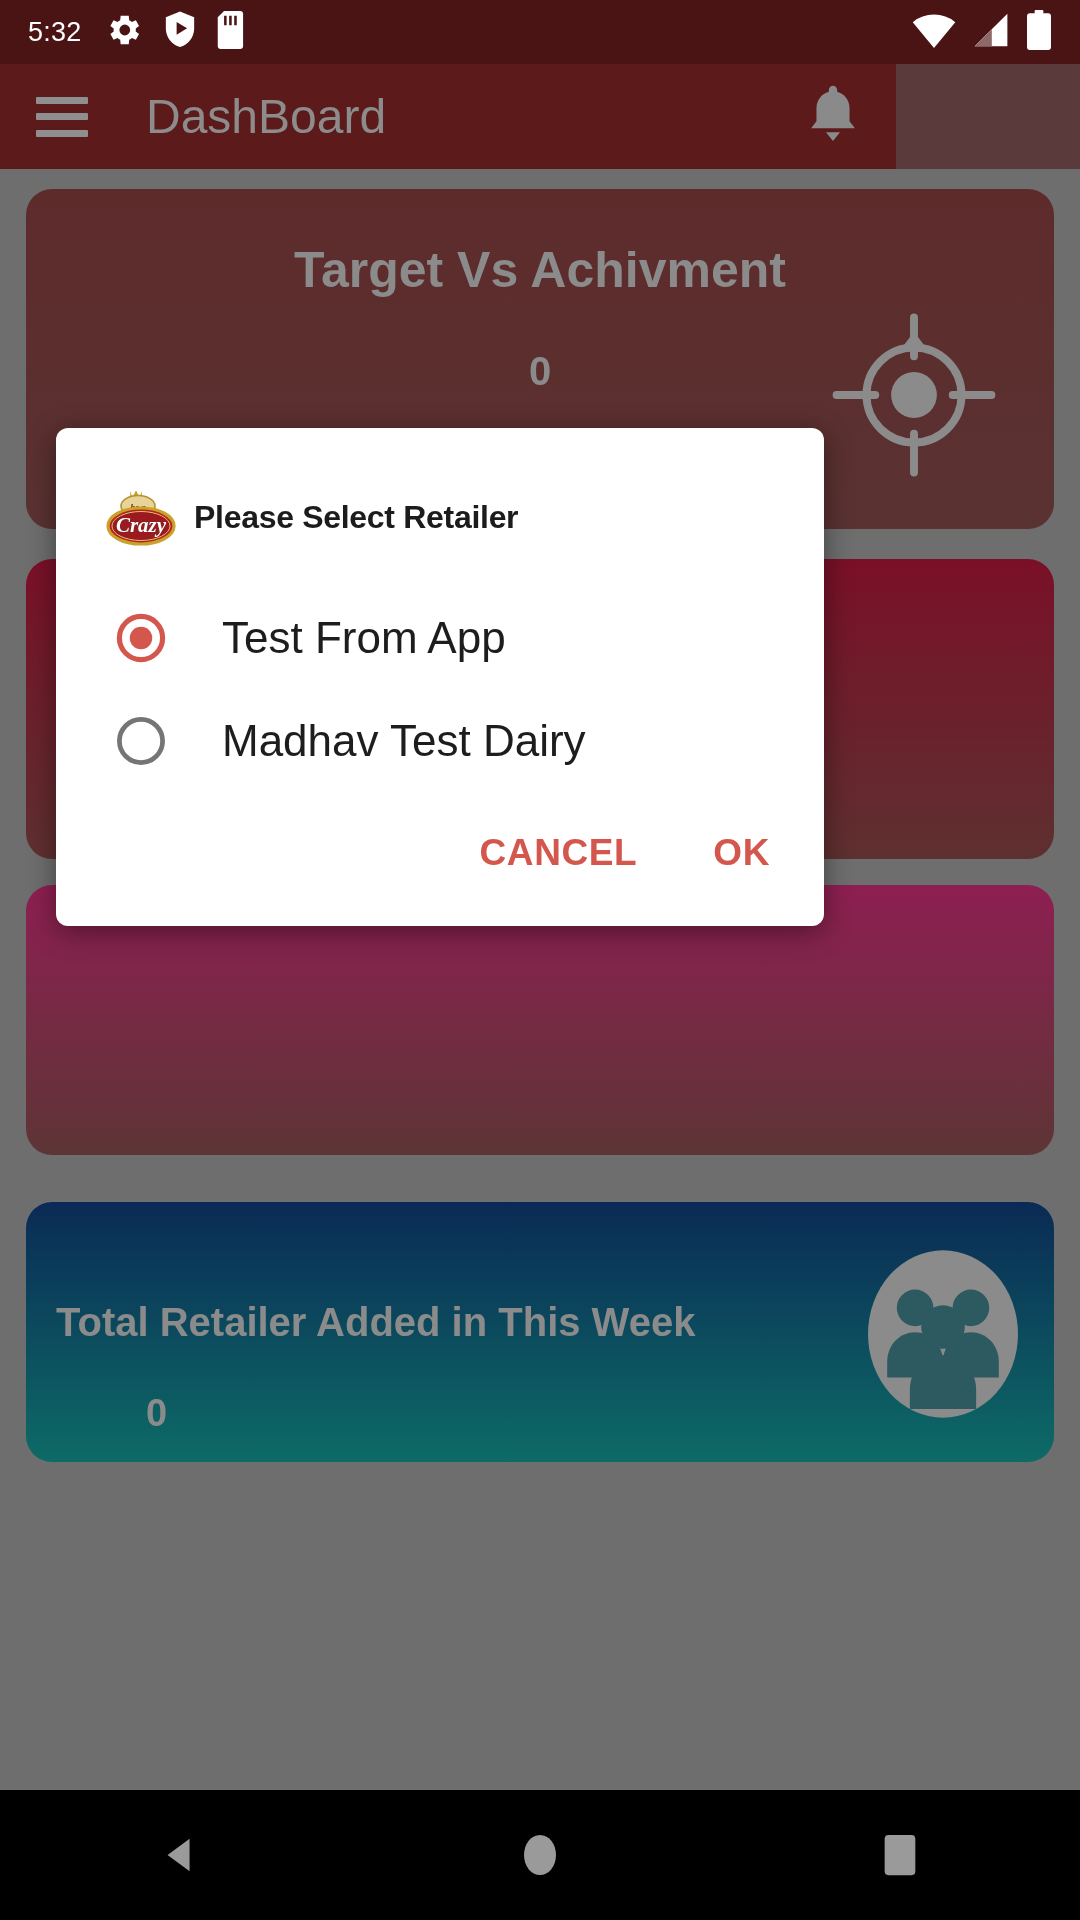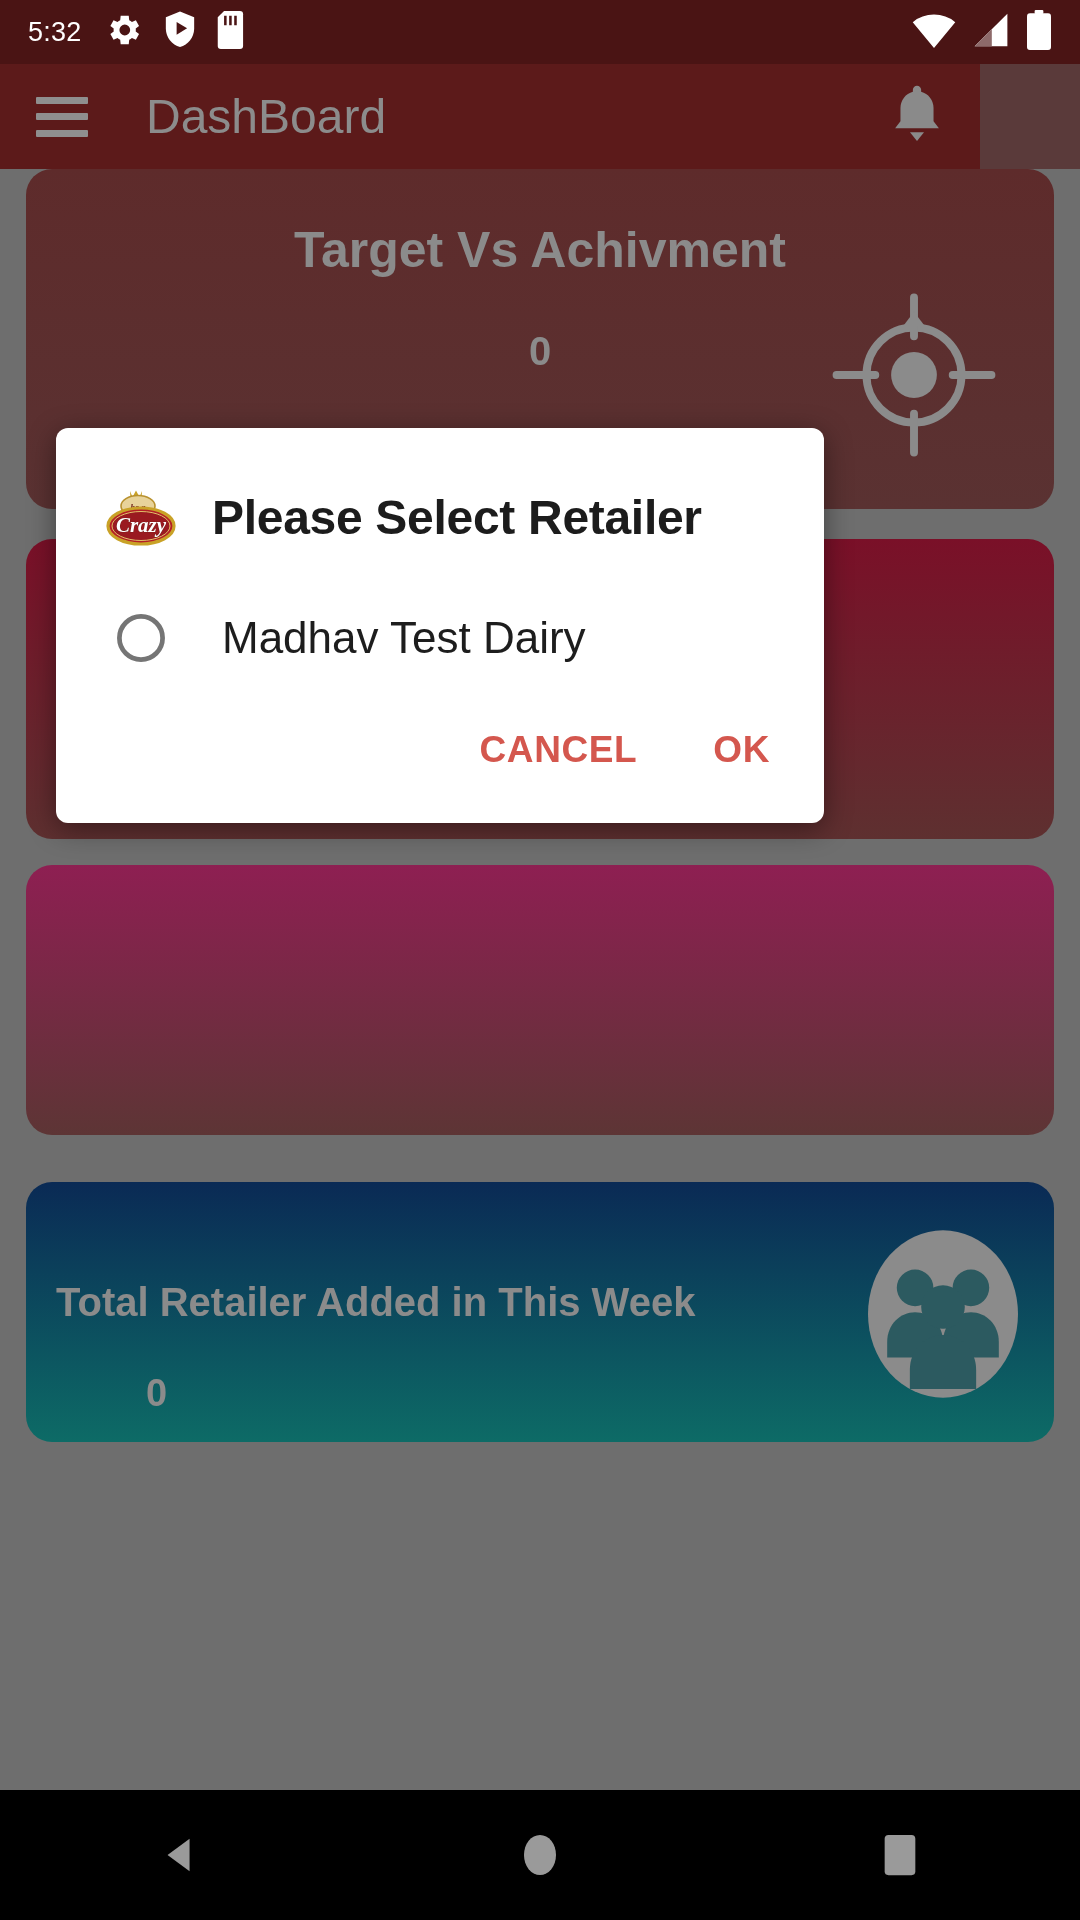--- a/index.html
+++ b/index.html
@@ -32,21 +32,21 @@
   #status-bar .left-icons {
     display:flex; align-items:center; gap:20px; margin-left:24px;
   }
   #status-bar .right-icons {
     margin-left:auto; display:flex; align-items:center; gap:14px;
   }
 
   
   #app-bar {
     position:absolute; top:64px; left:0;
-    width:980px; height:105px;
+    width:896px; height:105px;
     background:#5c1a1a;
     display:flex; align-items:center;
     padding:0 36px;
     z-index:4;
   }
   #hamburger { width:52px; height:40px; display:flex; flex-direction:column;
                justify-content:space-between; cursor:pointer; }
   #hamburger span { display:block; height:7px; background:#8f8f8f; border-radius:1px; }
   #app-title {
     margin-left:58px; font-size:48px; color:#8c8c8c; font-weight:400;
@@ -82,20 +82,21 @@
   .card .card-value {
     position:absolute;
     color:#8b8b8b;
   }
   .card .card-icon {
     position:absolute;
     opacity:1;
   }
 
   #card-target {
+    margin-top:20px;
     height:340px;
     background:linear-gradient(180deg,#5e2b2b 0%,#5a3232 100%);
   }
   #card-target .card-title { top:52px; left:0; right:0; text-align:center; font-size:50px; }
   #card-target .card-value { top:160px; left:0; right:0; text-align:center; font-size:40px; font-weight:bold; }
   #card-target .card-icon  { top:118px; right:52px; }
 
   #card-red {
     margin-top:30px;
     height:300px;
@@ -126,22 +127,22 @@
     z-index:10;
     box-shadow:0 6px 28px rgba(0,0,0,0.42);
     padding:0;
   }
   #dialog-header {
     display:flex; align-items:center;
     padding:58px 0 32px 44px;
   }
   #dialog-logo { width:80px; height:62px; flex:0 0 auto; }
   #dialog-title {
-    margin-left:32px;
-    font-size:48px;
+    margin-left:14px;
+    font-size:32px;
     font-weight:bold;
     color:#1c1c1c;
     letter-spacing:-0.3px;
   }
   #options-list { padding:6px 0 20px 0; }
   .option-row {
     display:flex; align-items:center;
     height:103px;
     padding-left:58px;
     cursor:pointer;
@@ -297,20 +298,29 @@
           <ellipse cx="41" cy="40" rx="29" ry="14.5" fill="#9a1a20" stroke="#e0c068" stroke-width="1"></ellipse>
 
           <text x="41" y="46" font-family="Liberation Serif, serif" font-size="21" font-style="italic" font-weight="bold" fill="#ffffff" text-anchor="middle" stroke="#6e2118" stroke-width="0.7" paint-order="stroke">Crazy</text>
         </svg>
       </div>
       <div id="dialog-title">Please Select Retailer</div>
     </div>
 
     <div id="options-list">
 
+      <div class="option-row">
+        <span class="radio">
+          <svg width="54" height="54" viewBox="0 0 24 24">
+            <circle cx="12" cy="12" r="9.6" fill="none" stroke="#d4574e" stroke-width="2.3"></circle>
+            <circle cx="12" cy="12" r="5" fill="#d4574e"></circle>
+          </svg>
+        </span>
+        <span class="option-label">Test From App</span>
+      </div>
 
 
 
       <div class="option-row">
         <span class="radio">
           <svg width="54" height="54" viewBox="0 0 24 24">
             <circle cx="12" cy="12" r="9.6" fill="none" stroke="#757575" stroke-width="2.1"></circle>
           </svg>
         </span>
         <span class="option-label">Madhav Test Dairy</span>

